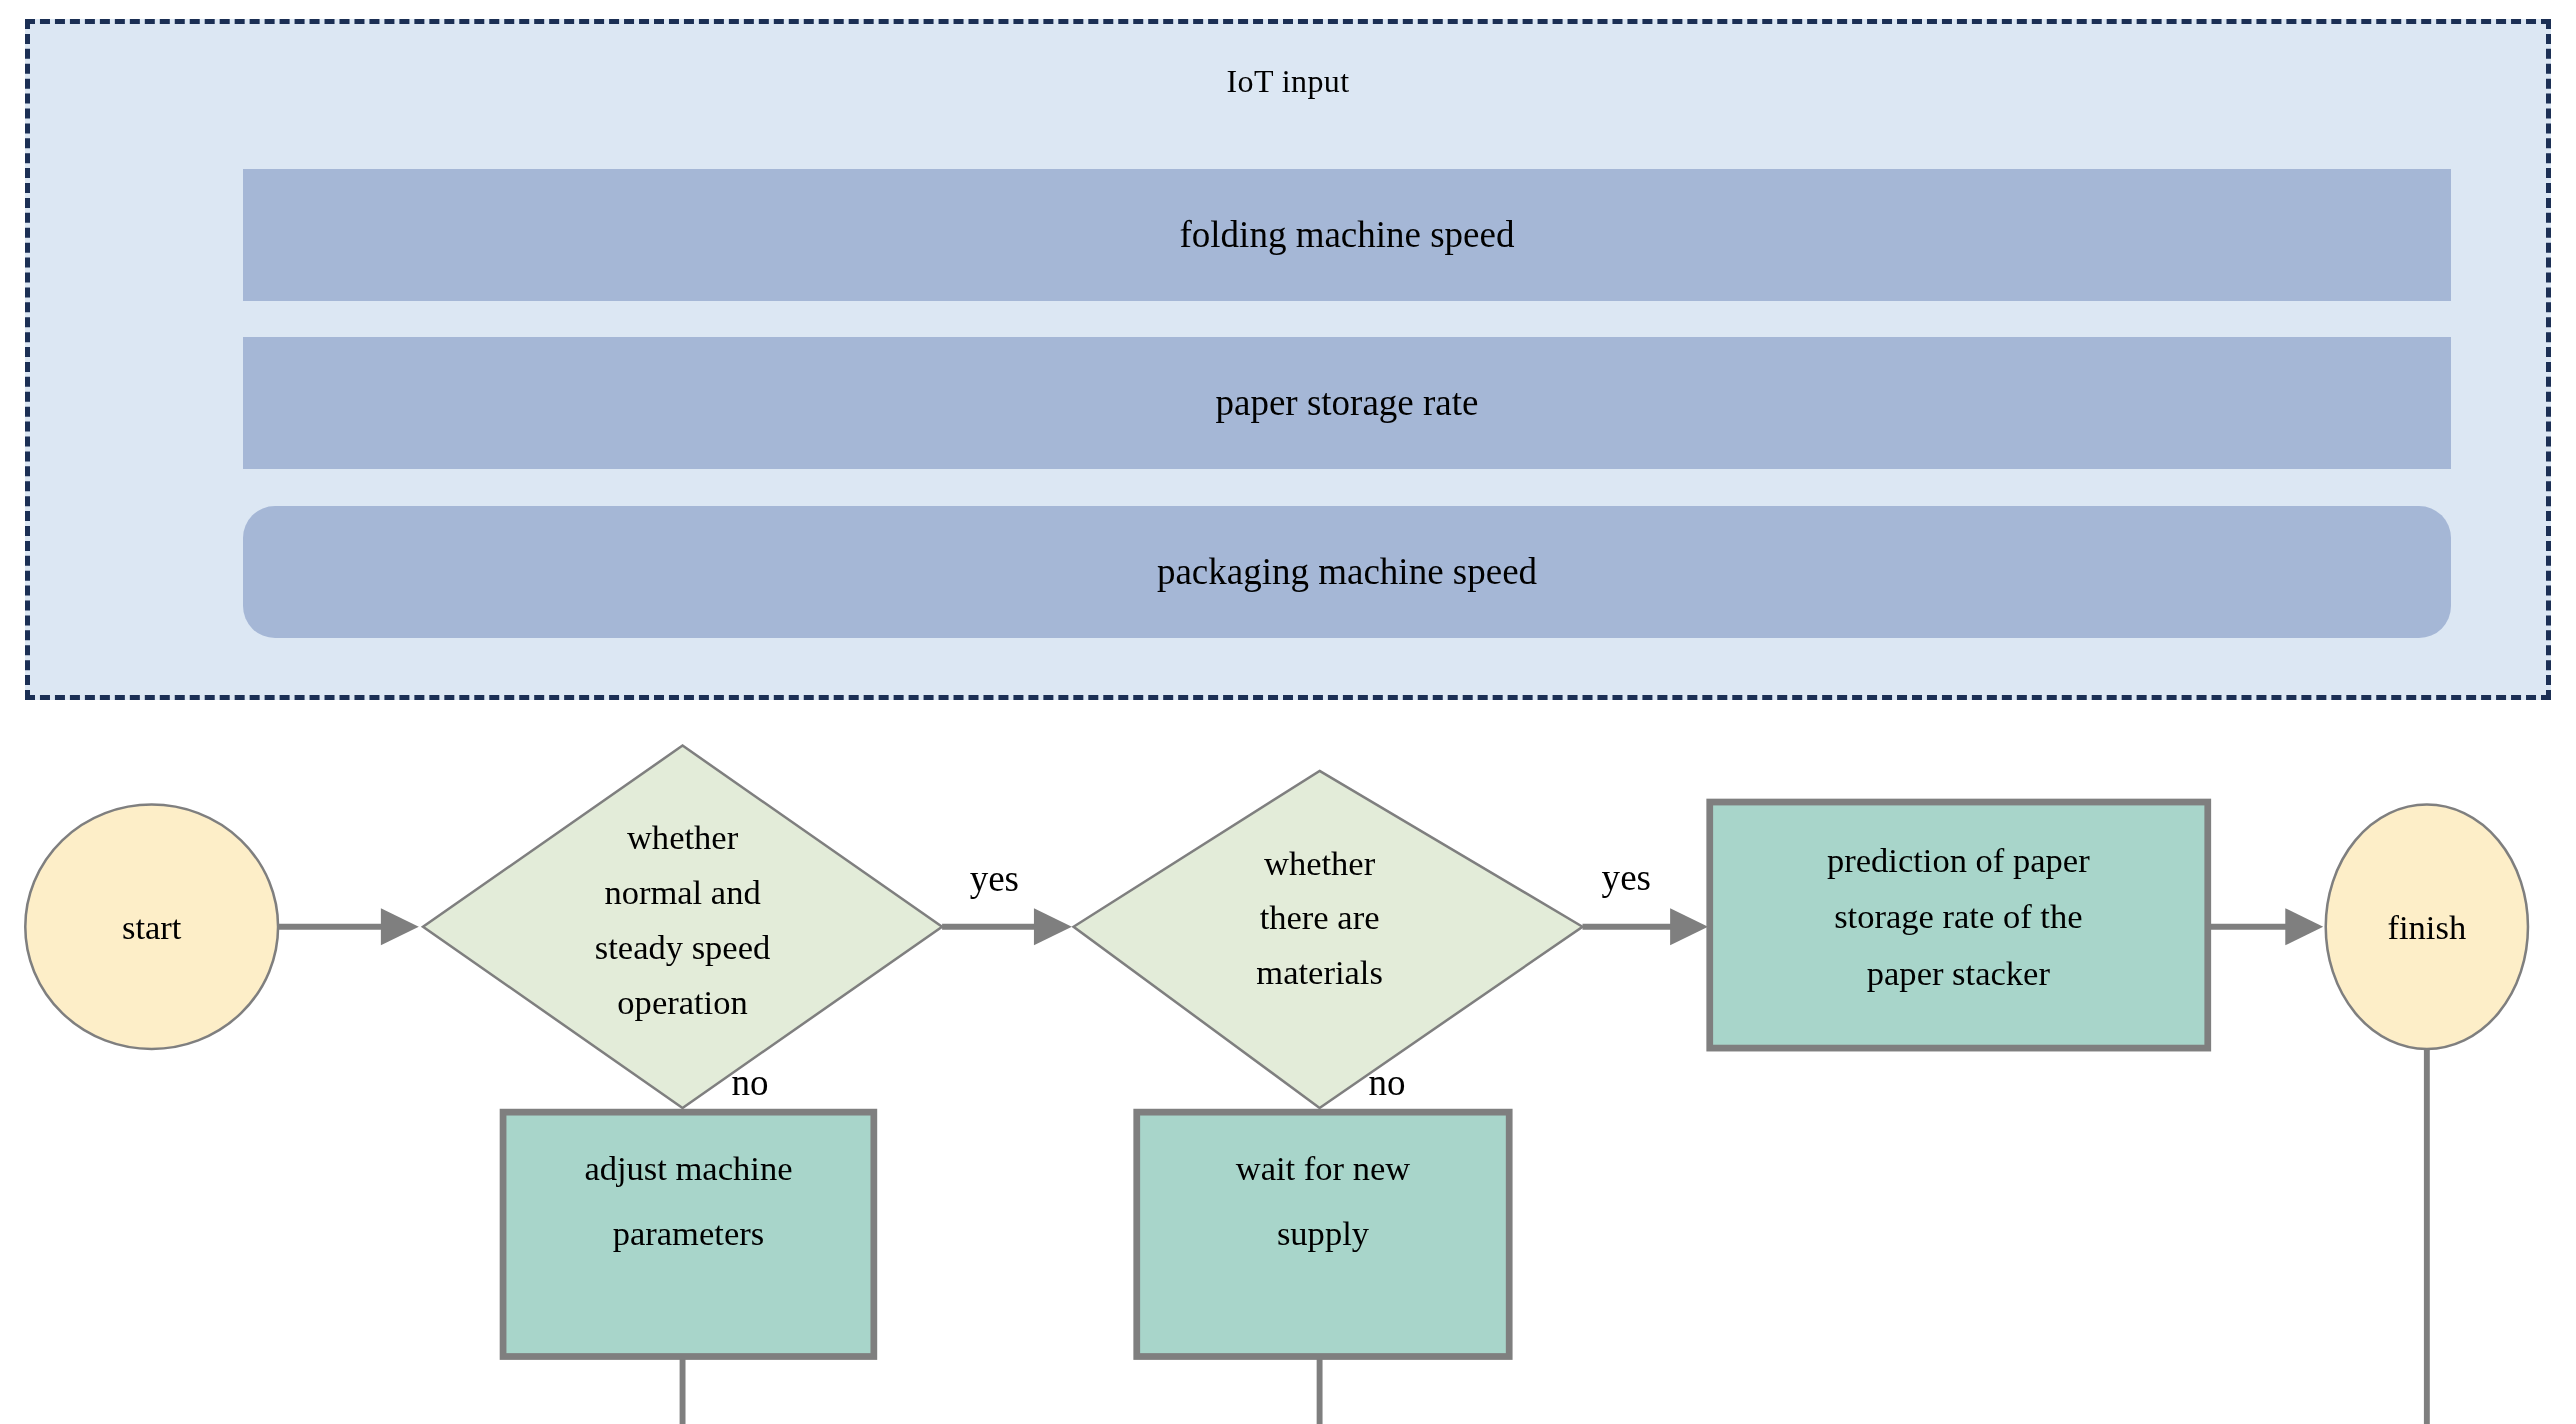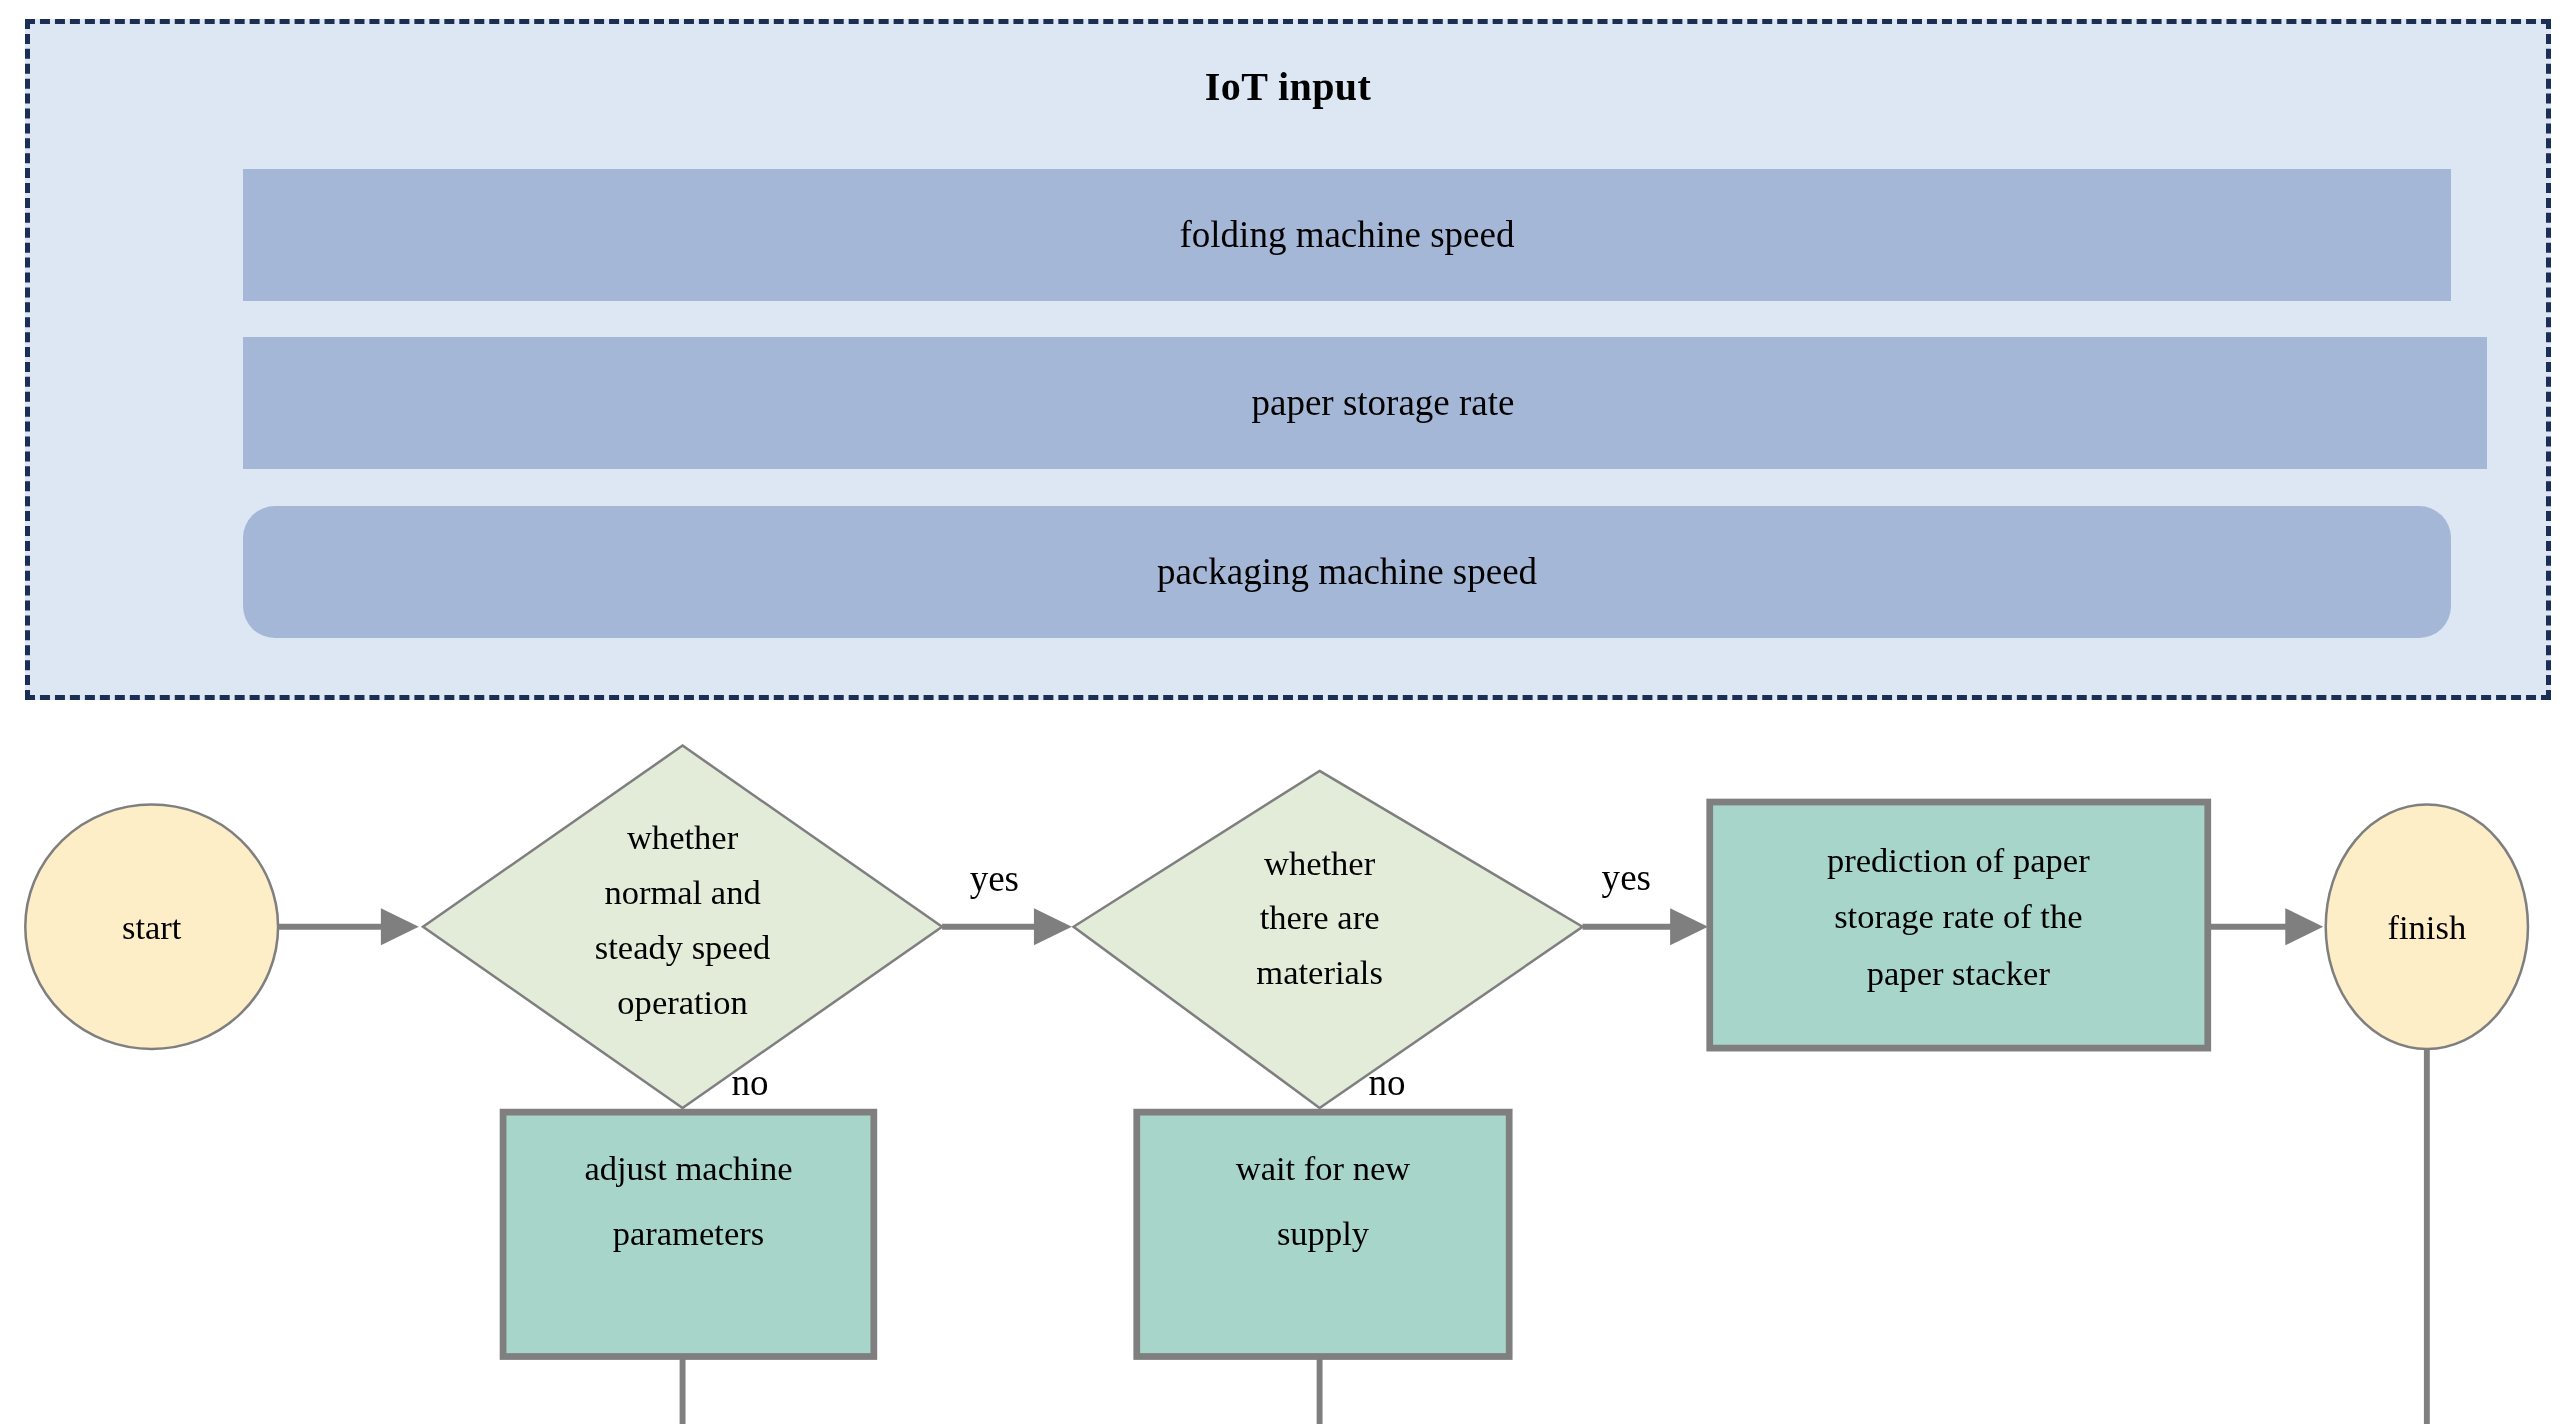--- a/index.html
+++ b/index.html
@@ -33,40 +33,40 @@
   #iot-panel-inner {
     position: absolute;
     left: 0; top: 0; right: 0; bottom: 0;
   }
   #iot-title {
     position: absolute;
     left: 0;
     top: 39px;
     width: 100%;
     text-align: center;
-    font-size: 40px;
-    font-weight: bold;
+    font-size: 32px;
+    font-weight: normal;
     color: #000000;
     letter-spacing: 0.4px;
   }
   .iot-bar {
     position: absolute;
     left: 213px;
     width: 2208px;
     height: 132px;
     background: #a5b7d6;
     display: flex;
     align-items: center;
     justify-content: center;
     font-size: 37px;
     color: #000000;
     text-align: center;
   }
   #iot-bar-0 { top: 145px; }
-  #iot-bar-1 { top: 313px; padding-left: 36px; }
+  #iot-bar-1 { top: 313px; }
   #iot-bar-2 { top: 482px; border-radius: 32px; }
 
   
   #flow-svg {
     position: absolute;
     left: 0;
     top: 699px;
     width: 2576px;
     height: 726px;
     display: block;

